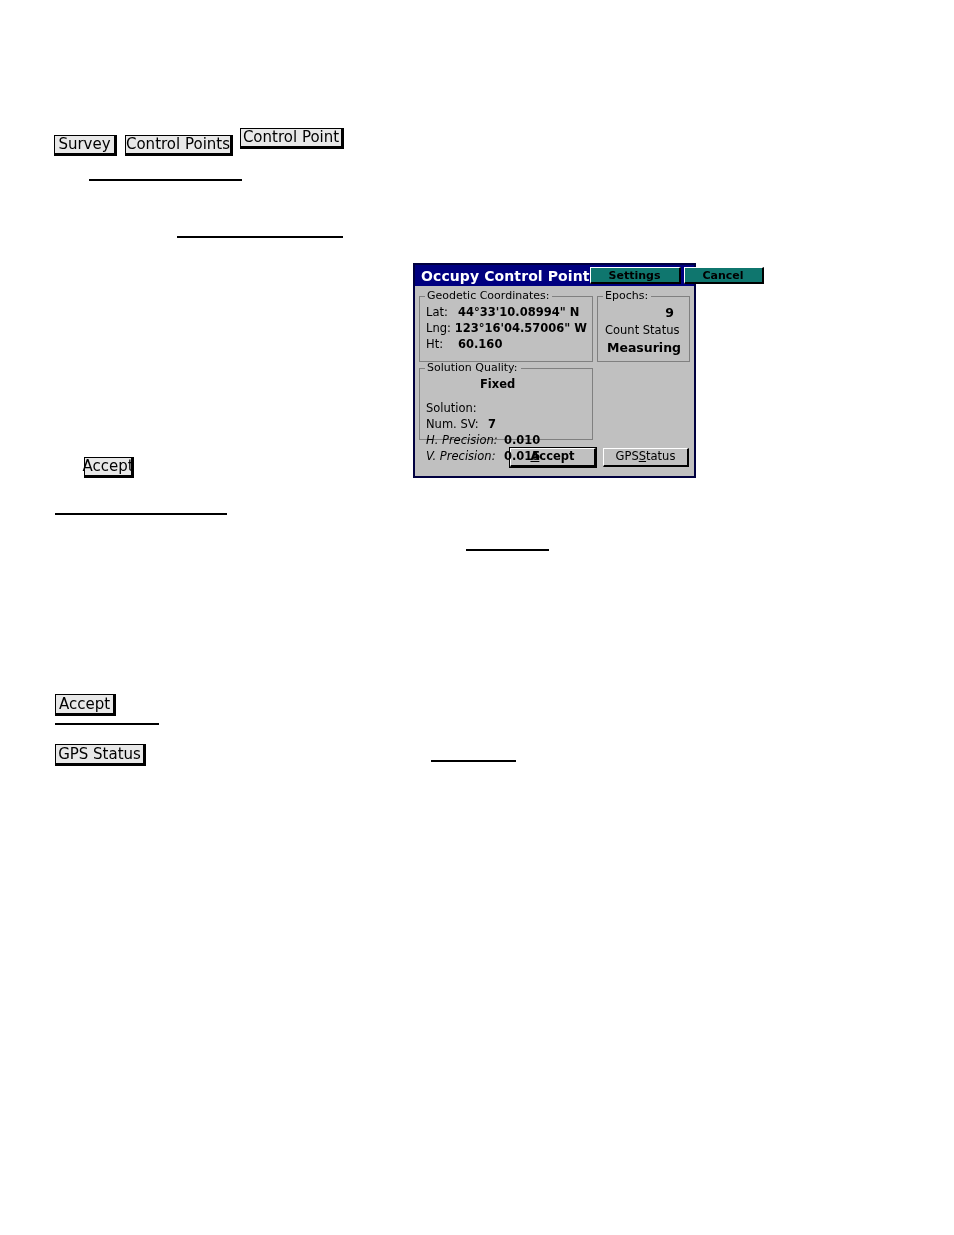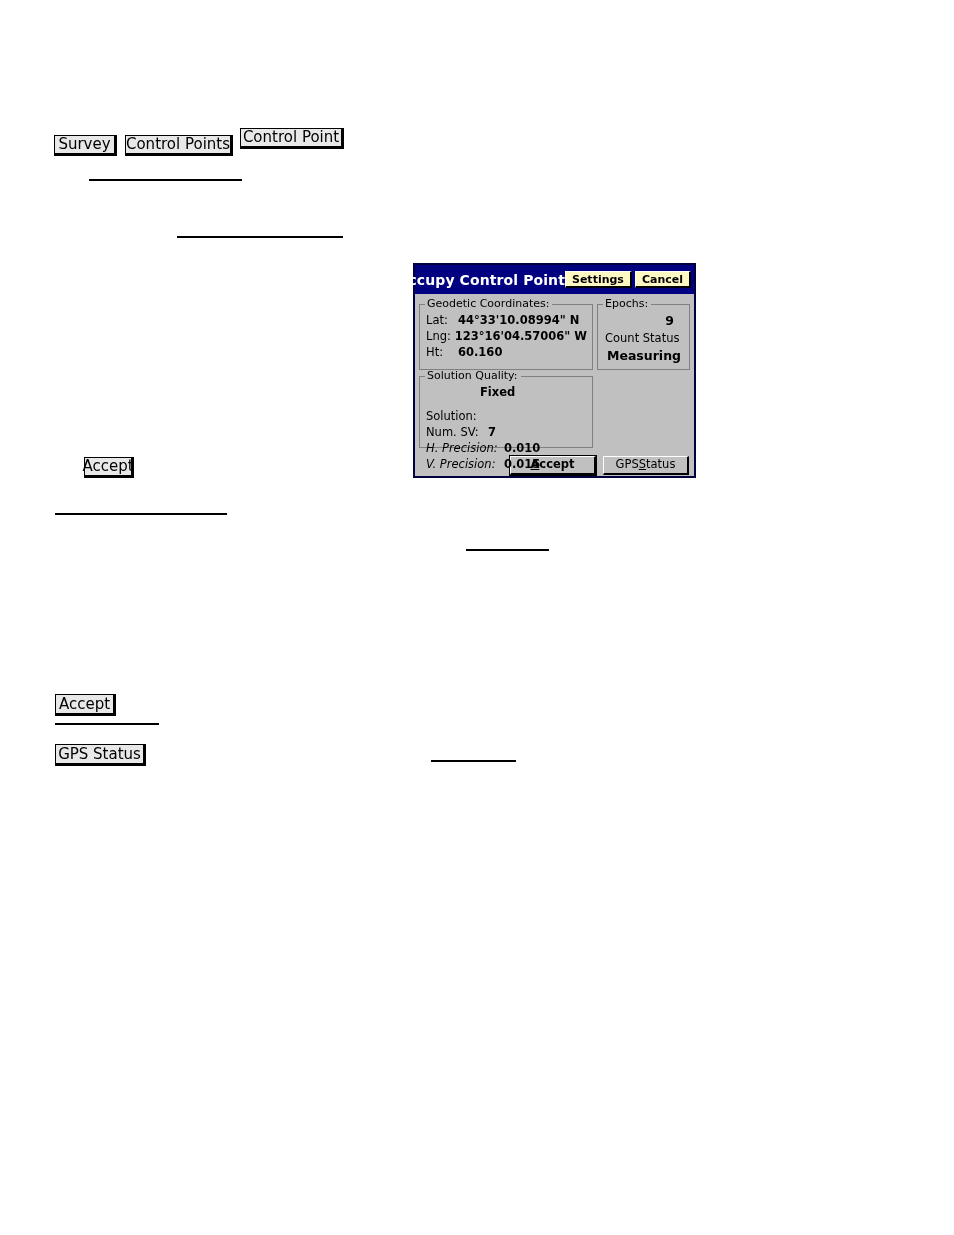--- a/index.html
+++ b/index.html
@@ -47,45 +47,44 @@
     top: 263px;
     width: 283px;
     height: 215px;
     box-sizing: border-box;
     background: #c0c0c0;
     border: 2px solid #000040;
     font-family: "DejaVu Sans", sans-serif;
   }
 
   .titlebar {
-    height: 29px;
+    height: 21px;
     background: #000080;
     display: flex;
     align-items: center;
     padding-left: 6px;
     box-sizing: border-box;
-    justify-content: flex-end;
   }
   .titlebar-text {
     color: #ffffff;
     font-size: 14px;
     font-weight: bold;
     letter-spacing: 0.1px;
     flex: 1;
     line-height: 1;
     white-space: nowrap;
   }
   .title-btn {
-    background: #fef9c3;
+    background: #0f766e;
     color: #000000;
     font-size: 11px;
     font-weight: bold;
     height: 17px;
     margin-right: 3px;
-    padding: 0 6px;
+    padding: 0 18px;
     box-sizing: border-box;
     display: flex;
     align-items: center;
     justify-content: center;
     border-top: 1px solid #ffffff;
     border-left: 1px solid #ffffff;
     border-right: 2px solid #000000;
     border-bottom: 2px solid #000000;
     white-space: nowrap;
     line-height: 1;

